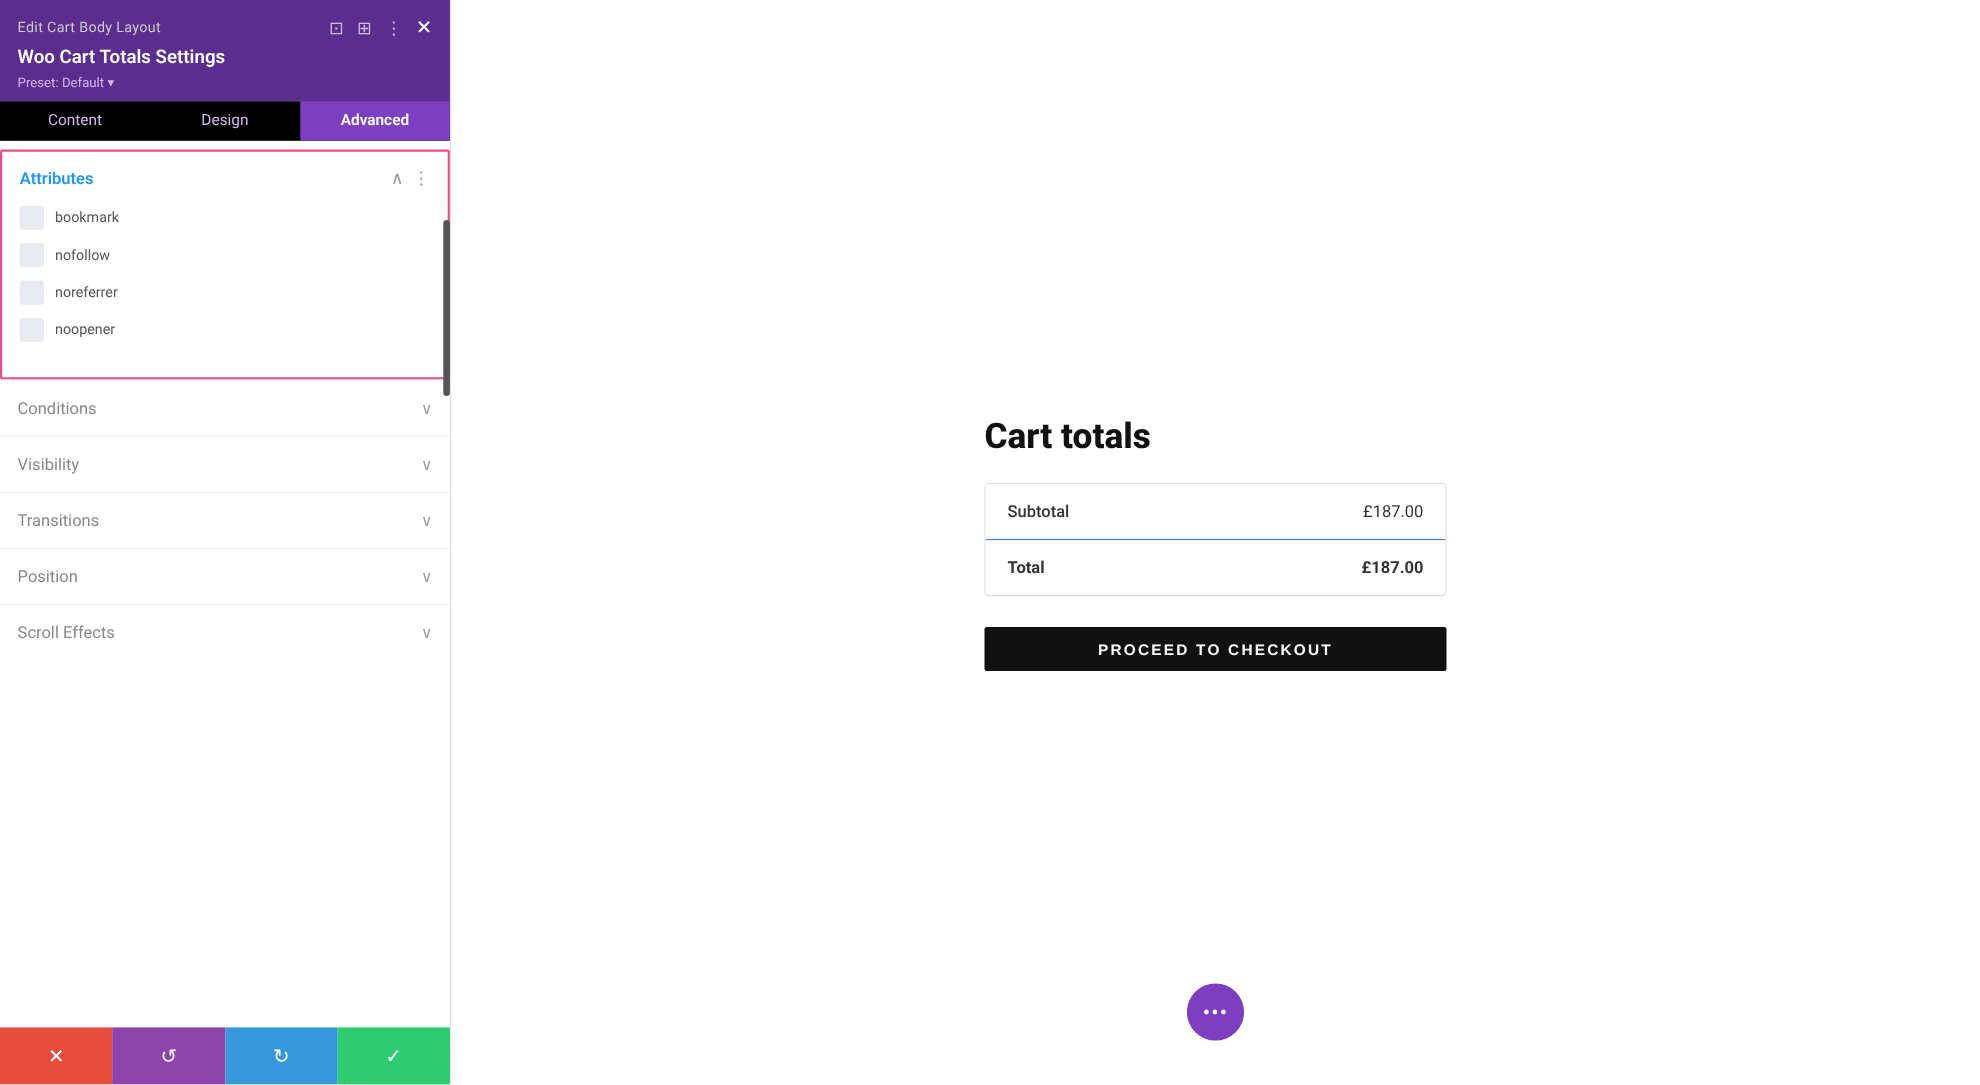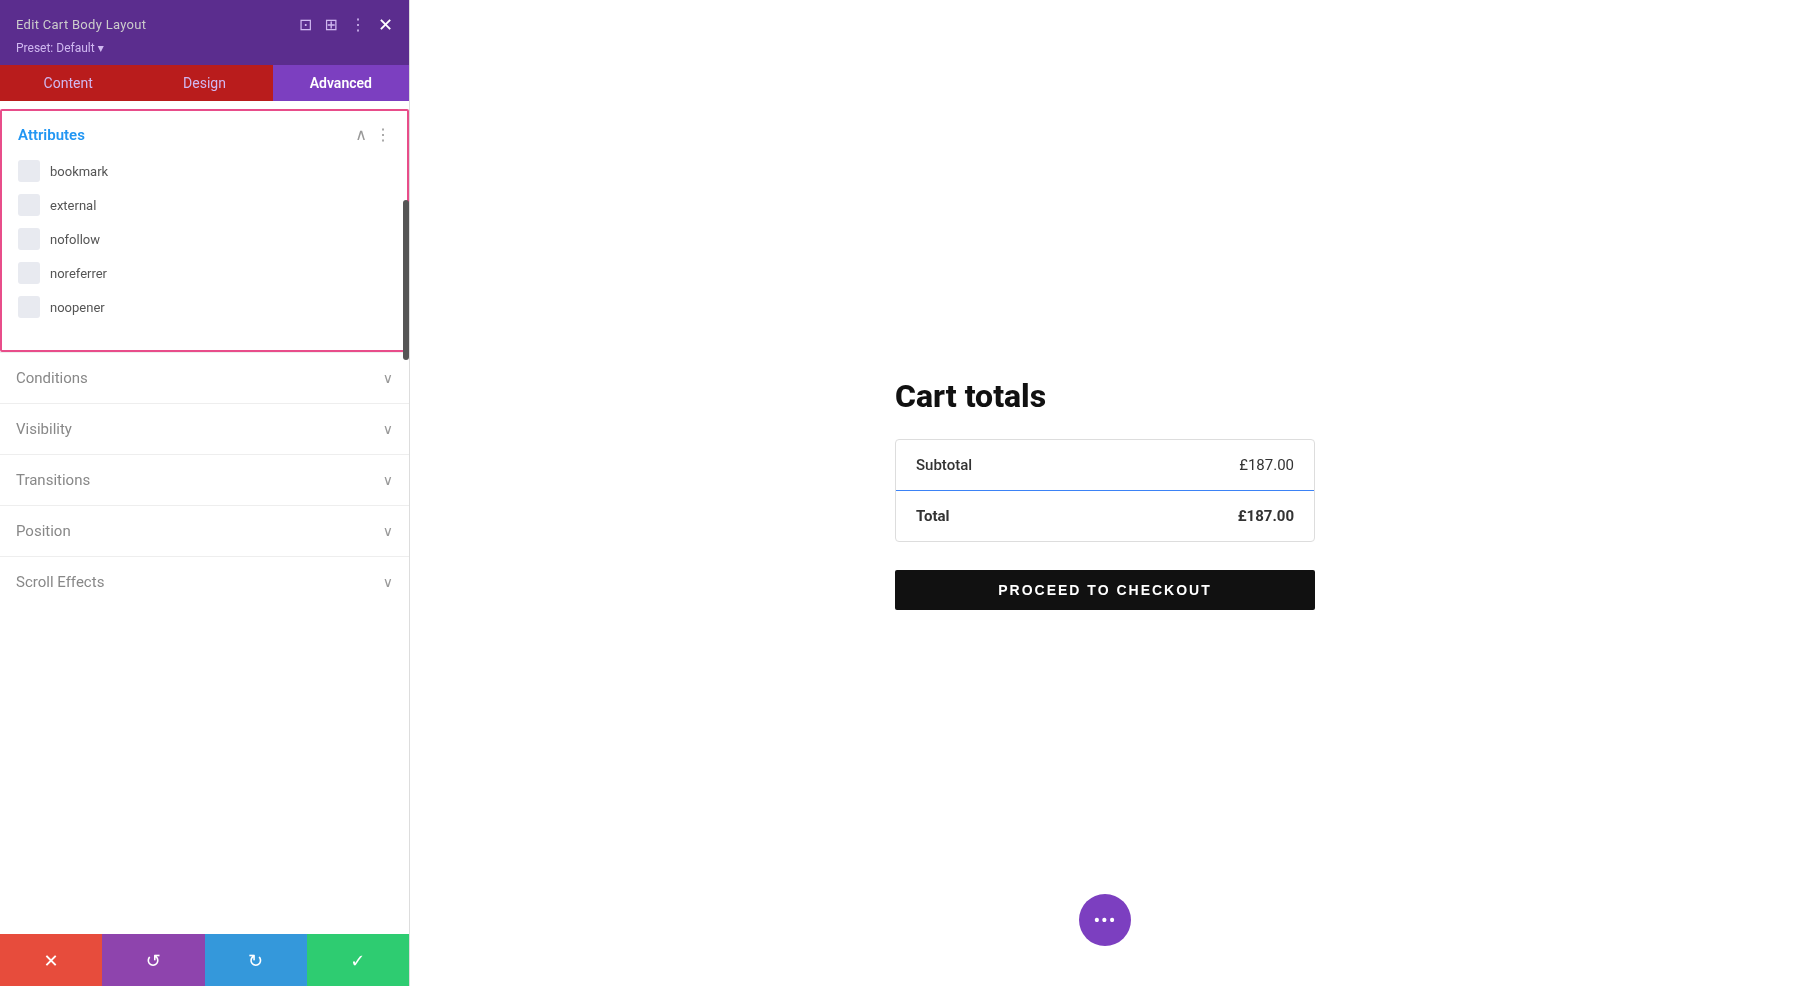--- a/index.html
+++ b/index.html
@@ -55,21 +55,21 @@
     }
     .panel-icon-btn {
       color: #d0b8f0;
       font-size: 16px;
       cursor: pointer;
     }
 
     
     .panel-tabs {
       display: flex;
-      background: #b91c1c;
+      background: #000000;
     }
     .tab {
       flex: 1;
       text-align: center;
       padding: 10px 0;
       color: #d0b8f0;
       font-size: 14px;
       cursor: pointer;
       transition: background 0.2s;
     }
@@ -289,20 +289,21 @@
   <div class="panel-header">
     <div class="panel-header-top">
       <span class="panel-title">Edit Cart Body Layout</span>
       <div style="display:flex; align-items:center; gap:12px;">
         <span class="panel-icon-btn">⊡</span>
         <span class="panel-icon-btn">⊞</span>
         <span class="panel-icon-btn">⋮</span>
         <span class="panel-close-icon">✕</span>
       </div>
     </div>
+    <div class="panel-subtitle">Woo Cart Totals Settings</div>
     <div class="panel-preset">
       <span>Preset: Default ▾</span>
     </div>
   </div>
 
   <div class="panel-tabs">
     <div class="tab">
       <span>Content</span>
     </div>
     <div class="tab">
@@ -324,24 +325,20 @@
         </div>
       </div>
 
 
       <div class="checkbox-item">
         <div class="checkbox-box"></div>
         <span class="checkbox-label">bookmark</span>
       </div>
       <div class="checkbox-item">
         <div class="checkbox-box"></div>
-        <span class="checkbox-label">external</span>
-      </div>
-      <div class="checkbox-item">
-        <div class="checkbox-box"></div>
         <span class="checkbox-label">nofollow</span>
       </div>
       <div class="checkbox-item">
         <div class="checkbox-box"></div>
         <span class="checkbox-label">noreferrer</span>
       </div>
       <div class="checkbox-item" style="padding-bottom: 32px;">
         <div class="checkbox-box"></div>
         <span class="checkbox-label">noopener</span>
       </div>

